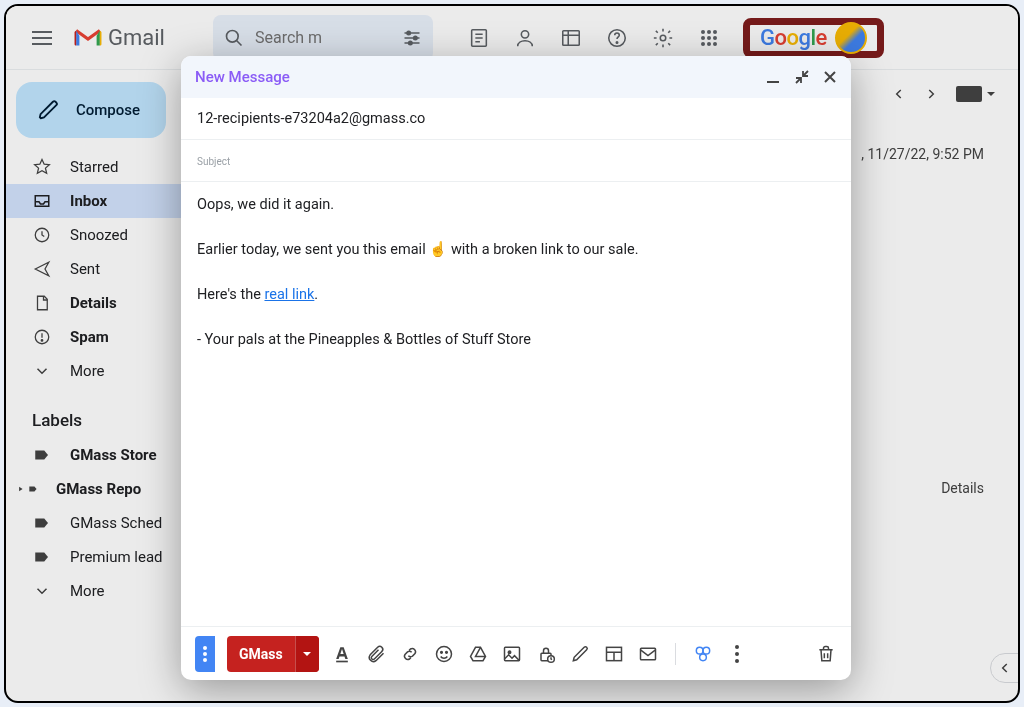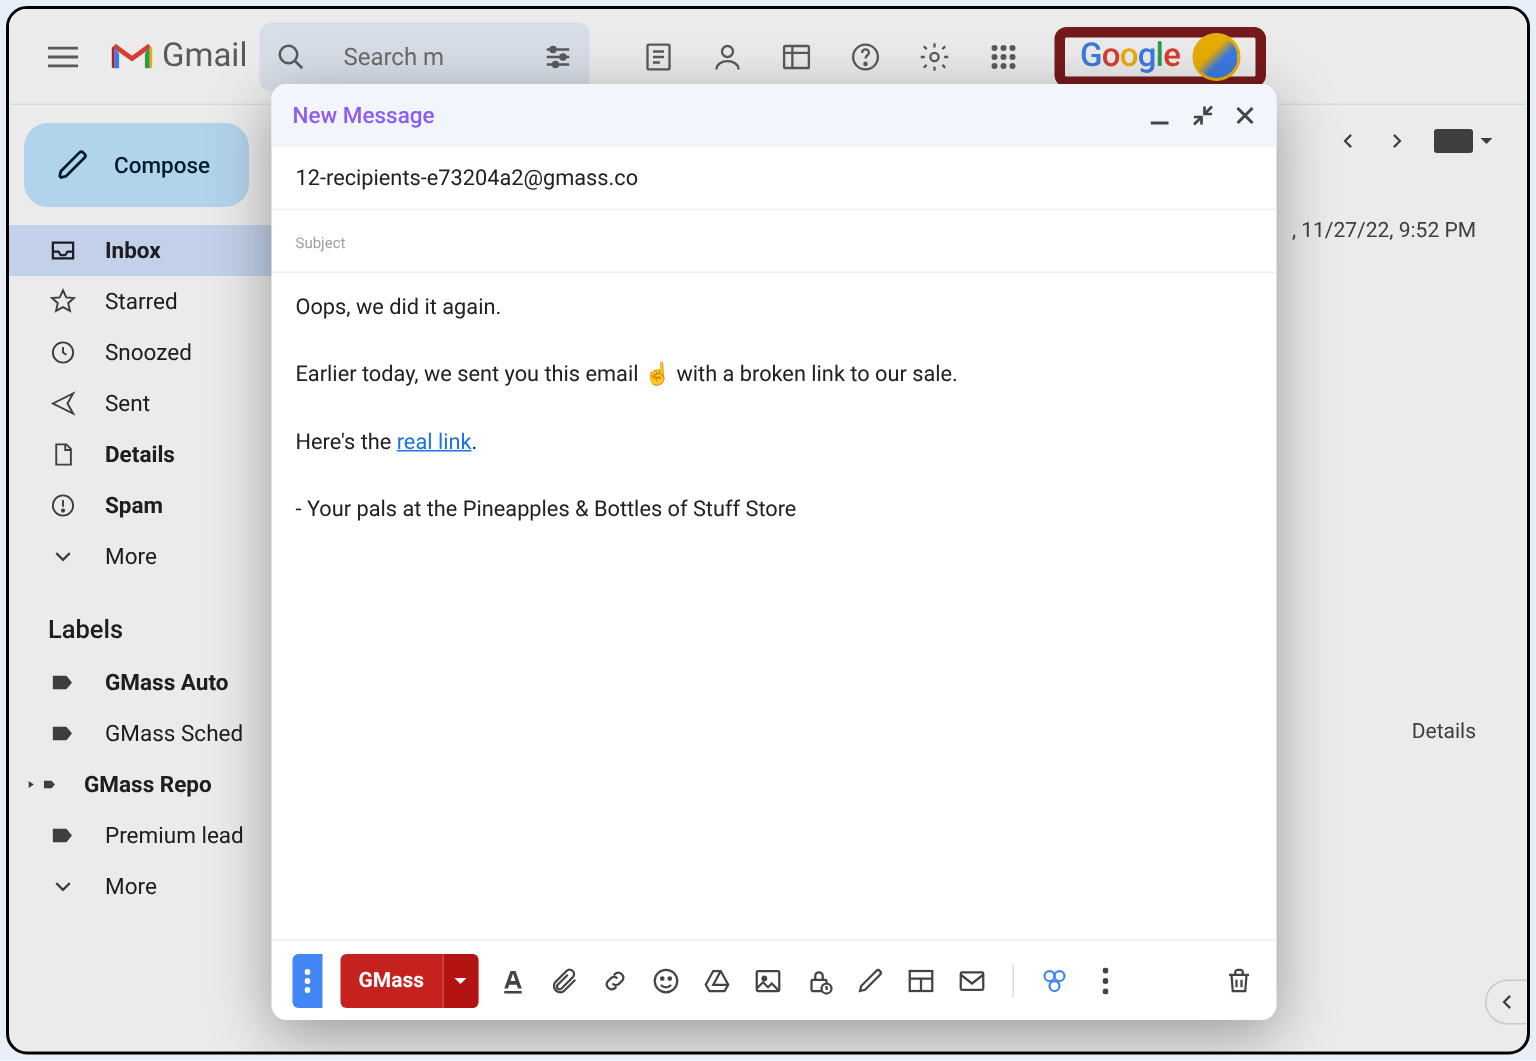--- a/index.html
+++ b/index.html
@@ -5,21 +5,21 @@
 * { margin:0; padding:0; box-sizing:border-box; font-family:'Google Sans',Roboto,Arial,sans-serif; }
 body { background:#e8eef7; width:1024px; height:707px; overflow:hidden; position:relative; }
 .page { position:absolute; inset:4px; border:2px solid #000; border-radius:14px; overflow:hidden; background:#fff; }
 .dim { position:absolute; inset:0; background:rgba(0,0,0,0.08); pointer-events:none; z-index:5; }
 
 
 .hdr { height:64px; display:flex; align-items:center; padding:0 12px; gap:8px; background:#fff; border-bottom:1px solid #eceff1; }
 .burger{ width:48px; height:48px; display:flex; align-items:center; justify-content:center; border-radius:50%; }
 .logo { display:flex; align-items:center; gap:6px; font-size:22px; color:#5f6368; }
 .logo svg { width:28px; height:22px; }
-.search { width:220px; height:46px; background:#eaf1fb; border-radius:8px; display:flex; align-items:center; padding:0 10px; gap:24px; color:#5f6368; }
+.search { margin-left:40px; width:220px; height:46px; background:#eaf1fb; border-radius:8px; display:flex; align-items:center; padding:0 10px; gap:10px; color:#5f6368; }
 .search input { border:none; background:transparent; font-size:16px; color:#5f6368; width:80px; outline:none; }
 .sliders{ margin-left:auto; }
 .hicon{ width:40px; height:40px; display:flex; align-items:center; justify-content:center; color:#5f6368; border-radius:50%; }
 .hicons{ display:flex; gap:6px; margin-left:18px; }
 .goog { margin-left:6px; height:40px; padding:0 10px; border:7px solid #7f1d1d; border-radius:8px; display:flex; align-items:center; gap:8px; background:#fff; }
 .goog span{ font-size:22px; font-weight:500; letter-spacing:-0.5px; }
 .g1{color:#4285f4}.g2{color:#ea4335}.g3{color:#fbbc05}.g4{color:#4285f4}.g5{color:#34a853}.g6{color:#ea4335}
 .avatar{ width:32px; height:32px; border-radius:50%; background:linear-gradient(135deg,#fbbc05 40%,#4285f4 60%); border:2px solid #fbbc05; }
 
 
@@ -154,35 +154,35 @@
     </div>
   </div>
 
   <div class="left">
     <div class="compose">
       <svg width="22" height="22" viewBox="0 0 24 24" fill="none" stroke="#001d35" stroke-width="2">
           <path d="M3 21l3.5-.8L20 6.7a2 2 0 000-2.8l-.9-.9a2 2 0 00-2.8 0L2.8 16.5 2 20z"></path>
         </svg>
       <span>Compose</span>
     </div>
+    <div class="navitem">
+        <span class="navicon">
+          <svg width="18" height="18" viewBox="0 0 24 24" fill="none" stroke="#444" stroke-width="1.7">
+            <path d="M12 2l2.9 6.3 6.9.6-5.2 4.6 1.6 6.8L12 17l-6.2 3.3 1.6-6.8L2.2 8.9l6.9-.6z"></path>
+          </svg>
+        </span>
+        <span>Starred</span>
+      </div>
     <div class="navitem active">
         <span class="navicon">
           <svg width="18" height="18" viewBox="0 0 24 24" fill="#202124">
             <path d="M3 5h18v14H3zM3 13h5l2 3h4l2-3h5" fill="none" stroke="#202124" stroke-width="2"></path>
           </svg>
         </span>
         <span>Inbox</span>
-      </div>
-    <div class="navitem">
-        <span class="navicon">
-          <svg width="18" height="18" viewBox="0 0 24 24" fill="none" stroke="#444" stroke-width="1.7">
-            <path d="M12 2l2.9 6.3 6.9.6-5.2 4.6 1.6 6.8L12 17l-6.2 3.3 1.6-6.8L2.2 8.9l6.9-.6z"></path>
-          </svg>
-        </span>
-        <span>Starred</span>
       </div>
     <div class="navitem">
         <span class="navicon">
           <svg width="18" height="18" viewBox="0 0 24 24" fill="none" stroke="#444" stroke-width="1.7">
             <circle cx="12" cy="12" r="9"></circle>
             <path d="M12 7v5l3 2"></path>
           </svg>
         </span>
         <span>Snoozed</span>
       </div>
@@ -222,40 +222,40 @@
         <span>More</span>
       </div>
 
     <div class="labels-h">Labels</div>
     <div class="navitem bold">
         <span class="navicon">
           <svg width="18" height="18" viewBox="0 0 24 24" fill="#444">
             <path d="M3 6h12l5 6-5 6H3z"></path>
           </svg>
         </span>
-        <span>GMass Auto</span>
-      </div>
-    <div class="navitem">
-        <span class="navicon">
-          <svg width="18" height="18" viewBox="0 0 24 24" fill="#444">
-            <path d="M3 6h12l5 6-5 6H3z"></path>
-          </svg>
-        </span>
-        <span>GMass Sched</span>
+        <span>GMass Store</span>
       </div>
     <div class="navitem bold">
         <span class="navicon" style="margin-left:-14px;gap:0">
           <svg width="10" height="10" viewBox="0 0 10 10" fill="#444">
             <path d="M2 1l6 4-6 4z"></path>
           </svg>
           <svg width="18" height="18" viewBox="0 0 24 24" fill="#444" style="margin-left:4px">
             <path d="M3 6h12l5 6-5 6H3z"></path>
           </svg>
         </span>
         <span>GMass Repo</span>
+      </div>
+    <div class="navitem">
+        <span class="navicon">
+          <svg width="18" height="18" viewBox="0 0 24 24" fill="#444">
+            <path d="M3 6h12l5 6-5 6H3z"></path>
+          </svg>
+        </span>
+        <span>GMass Sched</span>
       </div>
     <div class="navitem">
         <span class="navicon">
           <svg width="18" height="18" viewBox="0 0 24 24" fill="#444">
             <path d="M3 6h12l5 6-5 6H3z"></path>
           </svg>
         </span>
         <span>Premium lead</span>
       </div>
     <div class="navitem">

